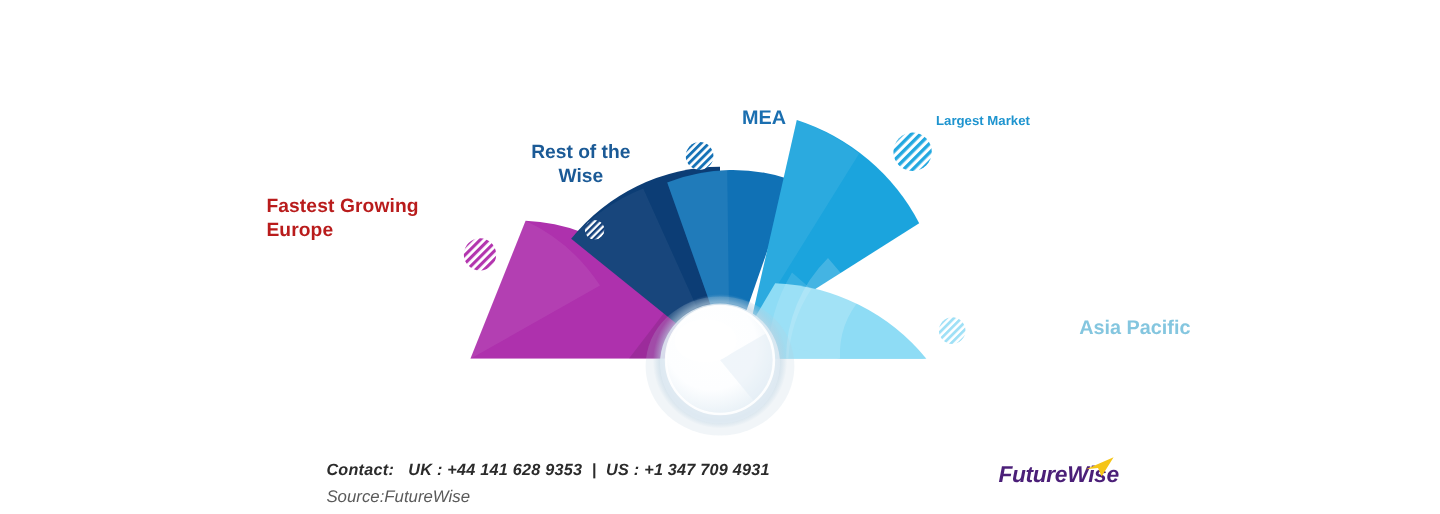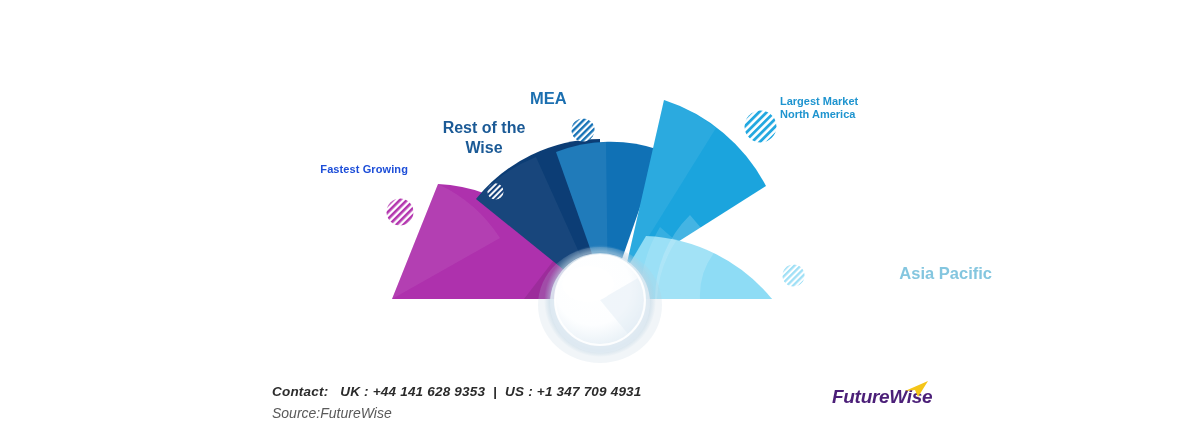--- a/index.html
+++ b/index.html
@@ -12,25 +12,25 @@
   #stage{position:absolute;inset:0;}
 
   
   .chart-wrap{position:absolute;left:0;top:0;width:1200px;height:372px;}
   .chart-svg{position:absolute;left:0;top:0;}
 
   
   .label{position:absolute;font-weight:bold;line-height:1.22;white-space:nowrap;}
   .label .ln{display:block;}
 
-  .lbl-europe{left:222px;top:163px;width:186px;text-align:right;
-    color:#1d4ed8;font-size:11px;letter-spacing:.1px;}
+  .lbl-europe{left:222px;top:163px;width:186px;
+    color:#b91c1c;font-size:16px;letter-spacing:.1px;}
   .lbl-row{left:406px;top:118px;width:156px;text-align:center;
     color:#1b5a96;font-size:16px;}
-  .lbl-mea{left:530px;top:88px;width:106px;text-align:left;
+  .lbl-mea{left:549px;top:88px;width:106px;text-align:right;
     color:#1b6fb0;font-size:16.5px;}
   .lbl-na{left:780px;top:95px;width:200px;text-align:left;
     color:#1e94cf;font-size:11px;}
   .lbl-ap{left:812px;top:263px;width:180px;text-align:right;
     color:#84c6df;font-size:16.5px;font-weight:bold;}
 
   
   .dot{position:absolute;border-radius:50%;}
   .dot-europe{left:386px;top:198px;width:28px;height:28px;}
   .dot-row{left:487px;top:183px;width:17px;height:17px;}
@@ -145,34 +145,34 @@
         <circle cx="600" cy="303" r="50" fill="#dfeaf2" opacity=".85"></circle>
         <circle cx="600" cy="300" r="45" fill="url(#hubGrad)"></circle>
         <path d="M 600 300 L 638 278 A 45 45 0 0 1 628 334 Z" fill="#dfeaf3" opacity=".45"></path>
         <circle cx="600" cy="300" r="45" fill="none" stroke="#ffffff" stroke-width="2" opacity=".9"></circle>
         <ellipse cx="588" cy="284" rx="26" ry="18" fill="#ffffff" opacity=".75"></ellipse>
       </g>
     </svg>
 
     <div class="label lbl-europe">
       <span class="ln">Fastest Growing</span>
+      <span class="ln">Europe</span>
     </div>
 
     <div class="label lbl-row">
       <span class="ln">Rest of the</span>
       <span class="ln">Wise</span>
     </div>
 
     <div class="label lbl-mea">
       <span class="ln">MEA</span>
     </div>
 
     <div class="label lbl-na">
       <span class="ln">Largest Market</span>
-      <span class="ln">North America</span>
     </div>
 
     <div class="label lbl-ap">
       <span class="ln">Asia Pacific</span>
     </div>
 
     <svg class="dot dot-europe" viewBox="0 0 28 28">
       <circle cx="14" cy="14" r="13.5" fill="url(#stripeEurope)"></circle>
     </svg>
     <svg class="dot dot-row" viewBox="0 0 17 17">

